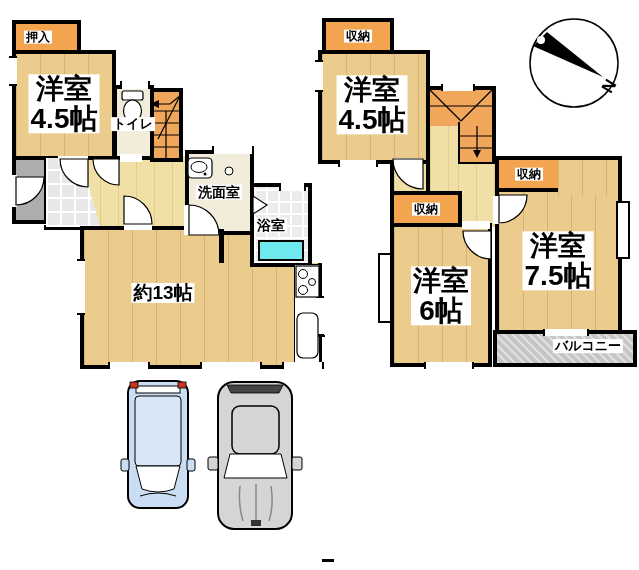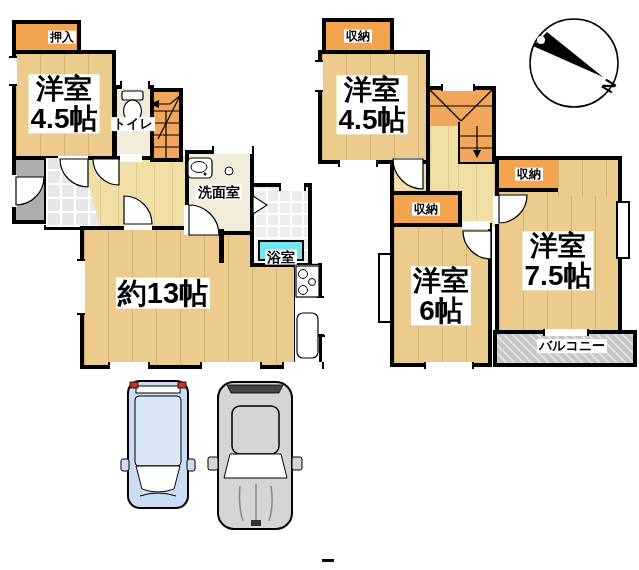--- a/index.html
+++ b/index.html
@@ -20,21 +20,21 @@
                          repeating-linear-gradient(90deg,#fff 0 2px,transparent 2px 12px);}
   .balconyfloor{background-image:repeating-linear-gradient(45deg,rgba(255,255,255,.45) 0 2px,transparent 2px 6px);}
   .wallseg{position:absolute;background:#000;}
   .gap{position:absolute;background:#fff;}
   .win-h{position:absolute;background:#fff;border-left:2px solid #000;border-right:2px solid #000;}
   .win-v{position:absolute;background:#fff;border-top:2px solid #000;border-bottom:2px solid #000;}
   .bay{position:absolute;background:#fff;border:2px solid #000;box-sizing:border-box;}
   .lbl{position:absolute;transform:translate(-50%,-50%);background:#fff;color:#000;
        font-weight:bold;text-align:center;line-height:1.06;padding:0 2px;white-space:nowrap;z-index:30;}
   .fs12{font-size:12px;} .fs13{font-size:13px;} .fs14{font-size:14px;} .fs21{font-size:28px;}
-  .ldk1{font-size:33px;letter-spacing:2px;} .ldk2{font-size:29px;}
+  .ldk1{font-size:33px;letter-spacing:2px;} .ldk2{font-size:19px;}
   svg.overlay{position:absolute;left:0;top:0;z-index:20;pointer-events:none;}
 </style>
 </head>
 <body>
 
 <div id="stage">
 
   <div>
 
     <div class="abs hallw" style="left:46px;top:156px;width:143px;height:73px;"></div>
@@ -177,41 +177,41 @@
       <path d="M230,454 L281,454 L287,478 L224,478 Z" fill="#fff" stroke="#000" stroke-width="1"></path>
       <path d="M240,486 Q238,505 243,521 M256,484 L256,523 M271,486 Q274,505 269,521" fill="none" stroke="#888" stroke-width="1.5"></path>
       <rect x="208" y="457" width="10" height="13" rx="2" stroke="#000" stroke-width="1" fill="#D5D5D5"></rect>
       <rect x="292" y="457" width="10" height="13" rx="2" stroke="#000" stroke-width="1" fill="#D5D5D5"></rect>
       <rect x="251" y="520" width="10" height="6" fill="#333"></rect>
     </g>
 
     <rect x="322" y="559" width="12" height="3" fill="#000"></rect>
   </svg>
 
-  <div class="lbl fs12" style="left:62px;top:37px;">押入</div>
+  <div class="lbl fs12" style="left:38px;top:37px;">押入</div>
   <div class="lbl fs21" style="left:64px;top:104px;">
     <div>洋室</div>
     <div>4.5帖</div>
   </div>
   <div class="lbl fs13" style="left:133px;top:124px;">トイレ</div>
   <div class="lbl fs14" style="left:219px;top:192px;">洗面室</div>
-  <div class="lbl fs14" style="left:281px;top:225px;margin-top:32px;">浴室</div>
+  <div class="lbl fs14" style="left:271px;top:225px;">浴室</div>
   <div class="lbl" style="left:163px;top:293px;">
     <div class="ldk2">約13帖</div>
   </div>
 
   <div class="lbl fs12" style="left:358px;top:36px;">収納</div>
   <div class="lbl fs21" style="left:372px;top:105px;">
     <div>洋室</div>
     <div>4.5帖</div>
   </div>
   <div class="lbl fs12" style="left:426px;top:209px;">収納</div>
   <div class="lbl fs12" style="left:529px;top:174px;">収納</div>
   <div class="lbl fs21" style="left:441px;top:296px;">
     <div>洋室</div>
     <div>6帖</div>
   </div>
   <div class="lbl fs21" style="left:558px;top:261px;">
     <div>洋室</div>
     <div>7.5帖</div>
   </div>
-  <div class="lbl fs13" style="left:572px;top:346px;">バルコニー</div>
+  <div class="lbl fs13" style="left:588px;top:346px;">バルコニー</div>
 </div>
 
 </body></html>

